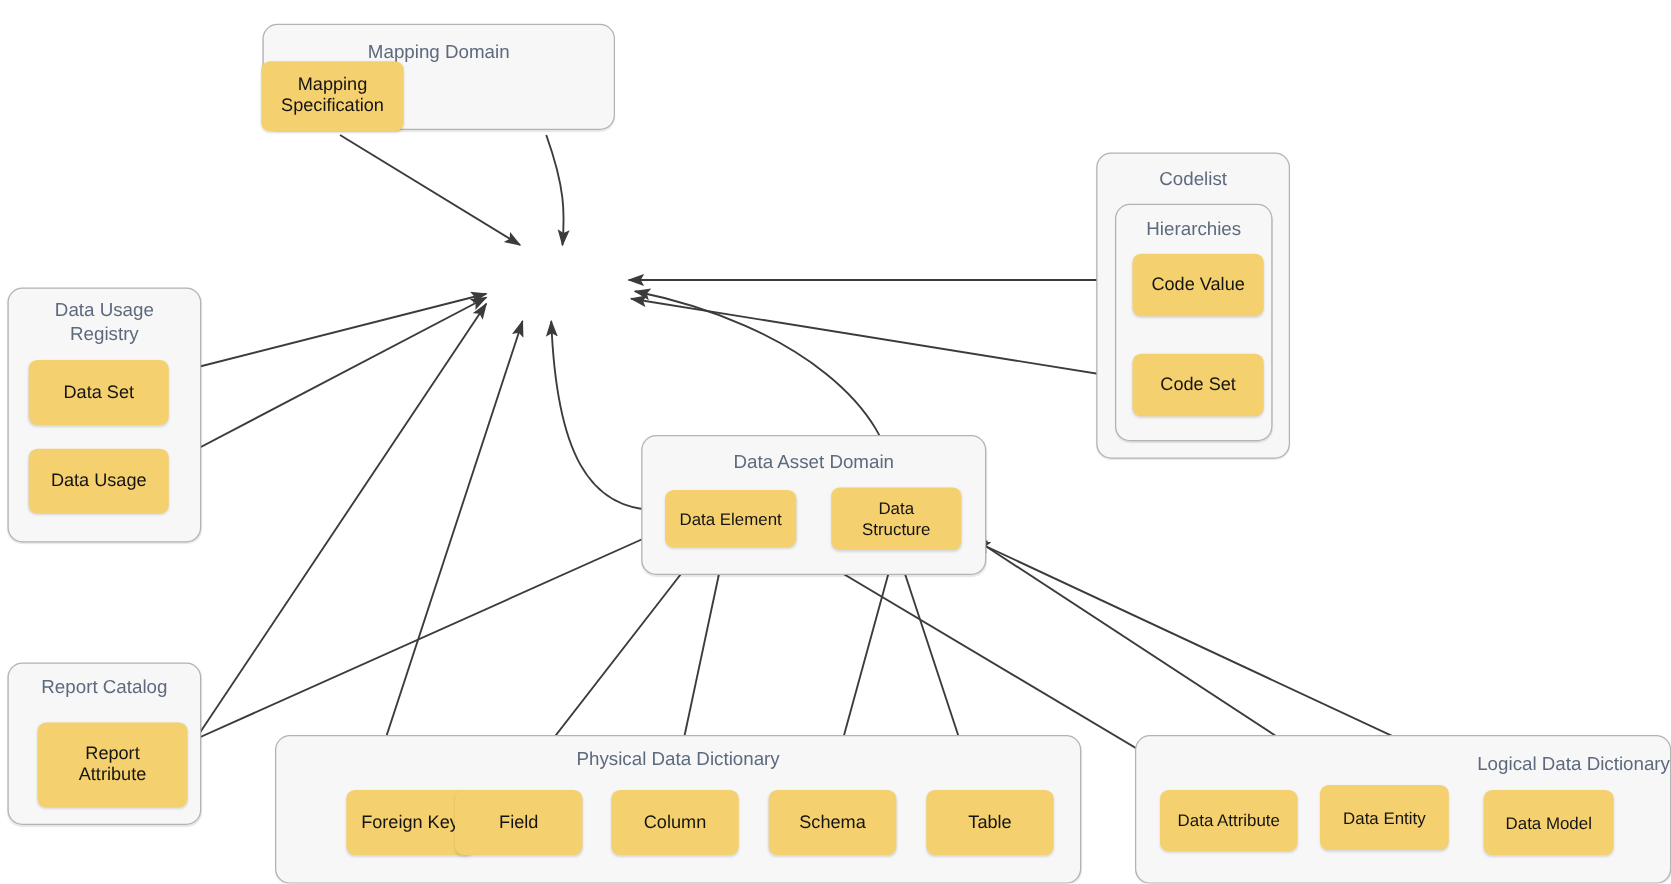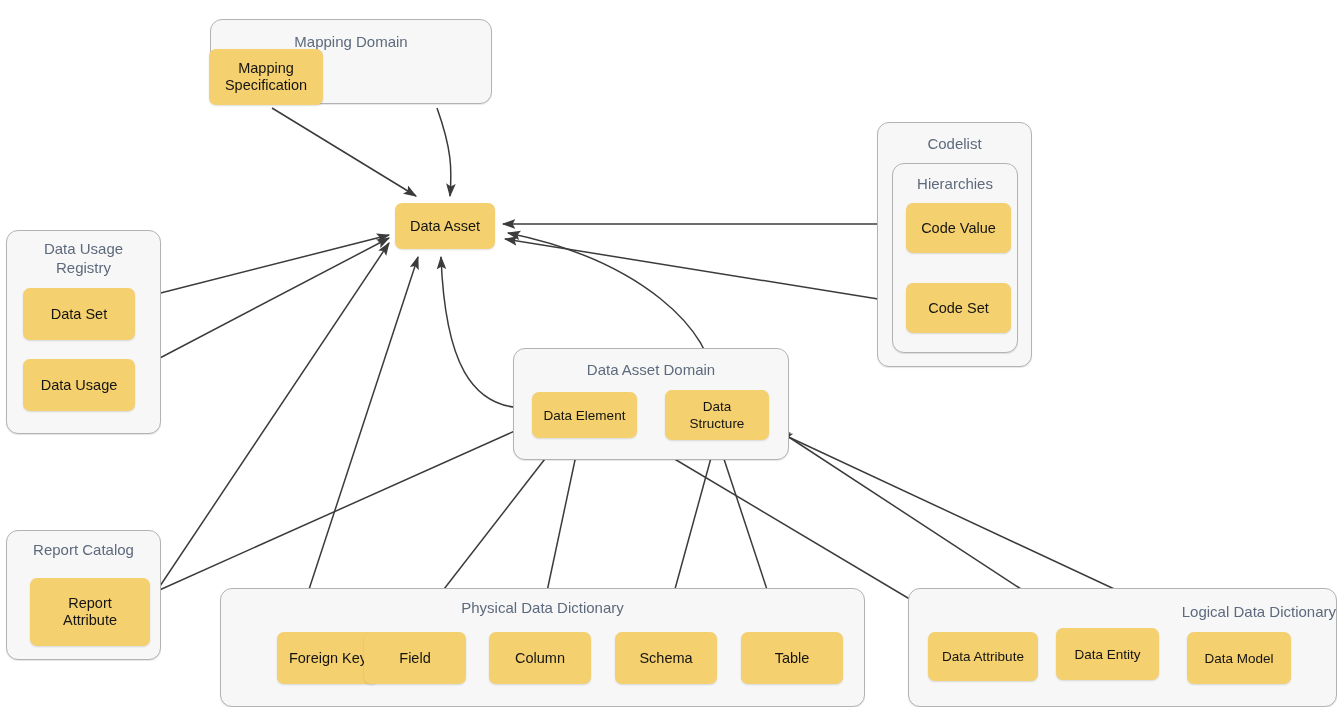--- a/index.html
+++ b/index.html
@@ -121,21 +121,20 @@
   <div class="group" style="left:220px;top:588px;width:645px;height:119px;">
     <div class="group-title" style="top:9px;">Physical Data Dictionary</div>
   </div>
 
   <div class="group" style="left:908px;top:588px;width:429px;height:119px;">
     <div class="group-title" style="top:13px;text-align:right;">Logical Data Dictionary</div>
   </div>
 
   <div class="node" style="left:209px;top:49px;width:114px;height:56px;">Mapping
 Specification</div>
-  <div class="node" style="left:395px;top:203px;width:100px;height:46px;">Data Asset</div>
   <div class="node" style="left:906px;top:203px;width:105px;height:50px;">Code Value</div>
   <div class="node" style="left:906px;top:283px;width:105px;height:50px;">Code Set</div>
   <div class="node" style="left:23px;top:288px;width:112px;height:52px;">Data Set</div>
   <div class="node" style="left:23px;top:359px;width:112px;height:52px;">Data Usage</div>
   <div class="node small" style="left:532px;top:392px;width:105px;height:46px;">Data Element</div>
   <div class="node small" style="left:665px;top:390px;width:104px;height:50px;">Data
 Structure</div>
   <div class="node" style="left:30px;top:578px;width:120px;height:68px;">Report
 Attribute</div>
   <div class="node" style="left:237px;top:632px;width:102px;height:52px;margin-left:40px;">Foreign Key</div>

